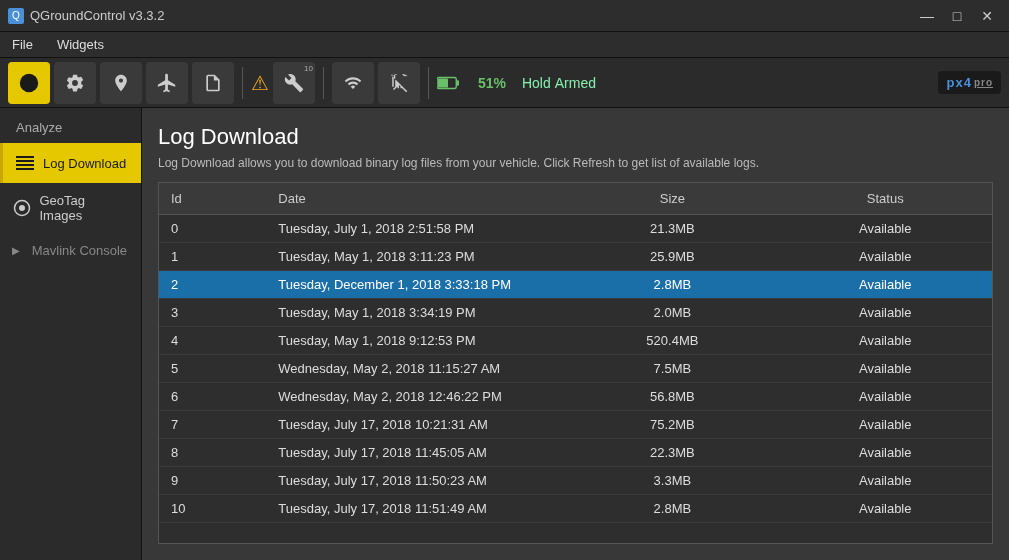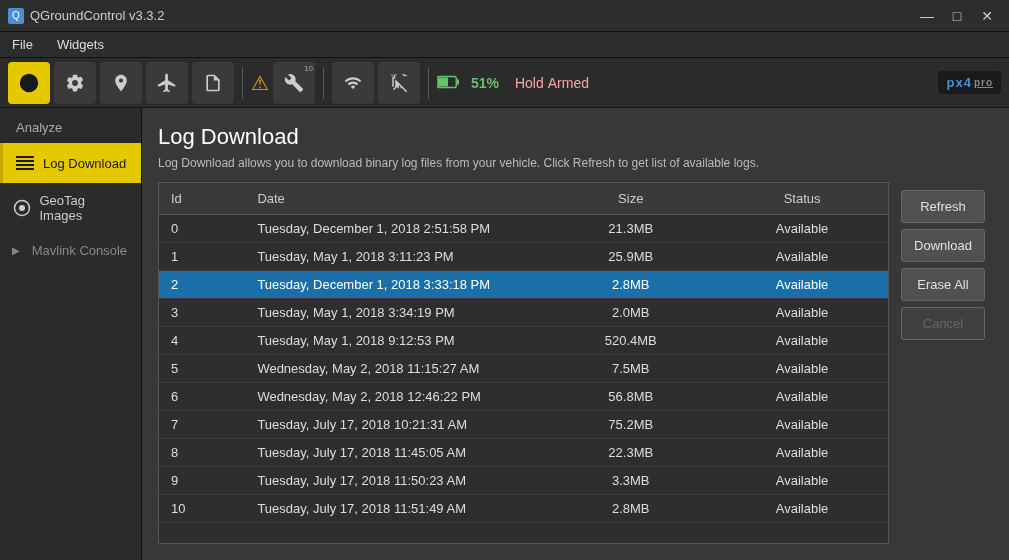--- a/index.html
+++ b/index.html
@@ -98,27 +98,27 @@
     .toolbar-separator {
       width: 1px; height: 32px;
       background: #555;
       margin: 0 4px;
     }
     .toolbar-warning {
       color: #f5a623;
       font-size: 20px;
     }
     .battery-indicator {
-      display: flex; align-items: flex-start; gap: 12px;
+      display: flex; align-items: center; gap: 19px;
       color: #6abf69;
       font-size: 14px;
       font-weight: bold;
     }
     .flight-status {
-      color: #fca5a5;
+      color: #86efac;
       font-size: 14px;
       margin-left: 8px;
     }
     .px4-logo {
       margin-left: auto;
       background: #1a1a1a;
       padding: 4px 8px;
       border-radius: 4px;
       color: #4a90d9;
       font-size: 12px;
@@ -379,21 +379,21 @@
             <tr>
               <th>Id</th>
               <th style="width:300px;">Date</th>
               <th class="center">Size</th>
               <th class="center">Status</th>
             </tr>
           </thead>
           <tbody id="log-table-body">
           <tr>
       <td>0</td>
-      <td>Tuesday, December 1, 2018 2:51:58 PM</td>
+      <td>Tuesday, July 1, 2018 2:51:58 PM</td>
       <td class="center">21.3MB</td>
       <td class="center">Available</td>
     </tr>
               <tr>
       <td>1</td>
       <td>Tuesday, May 1, 2018 3:11:23 PM</td>
       <td class="center">25.9MB</td>
       <td class="center">Available</td>
     </tr>
               <tr class="selected">
@@ -447,21 +447,15 @@
               <tr>
       <td>10</td>
       <td>Tuesday, July 17, 2018 11:51:49 AM</td>
       <td class="center">2.8MB</td>
       <td class="center">Available</td>
     </tr>
             </tbody>
         </table>
       </div>
 
-      <div class="action-panel">
-        <button class="action-btn">Refresh</button>
-        <button class="action-btn">Download</button>
-        <button class="action-btn">Erase All</button>
-        <button class="action-btn disabled" disabled="">Cancel</button>
-      </div>
     </div>
   </div>
 </div>
 
 </body></html>

